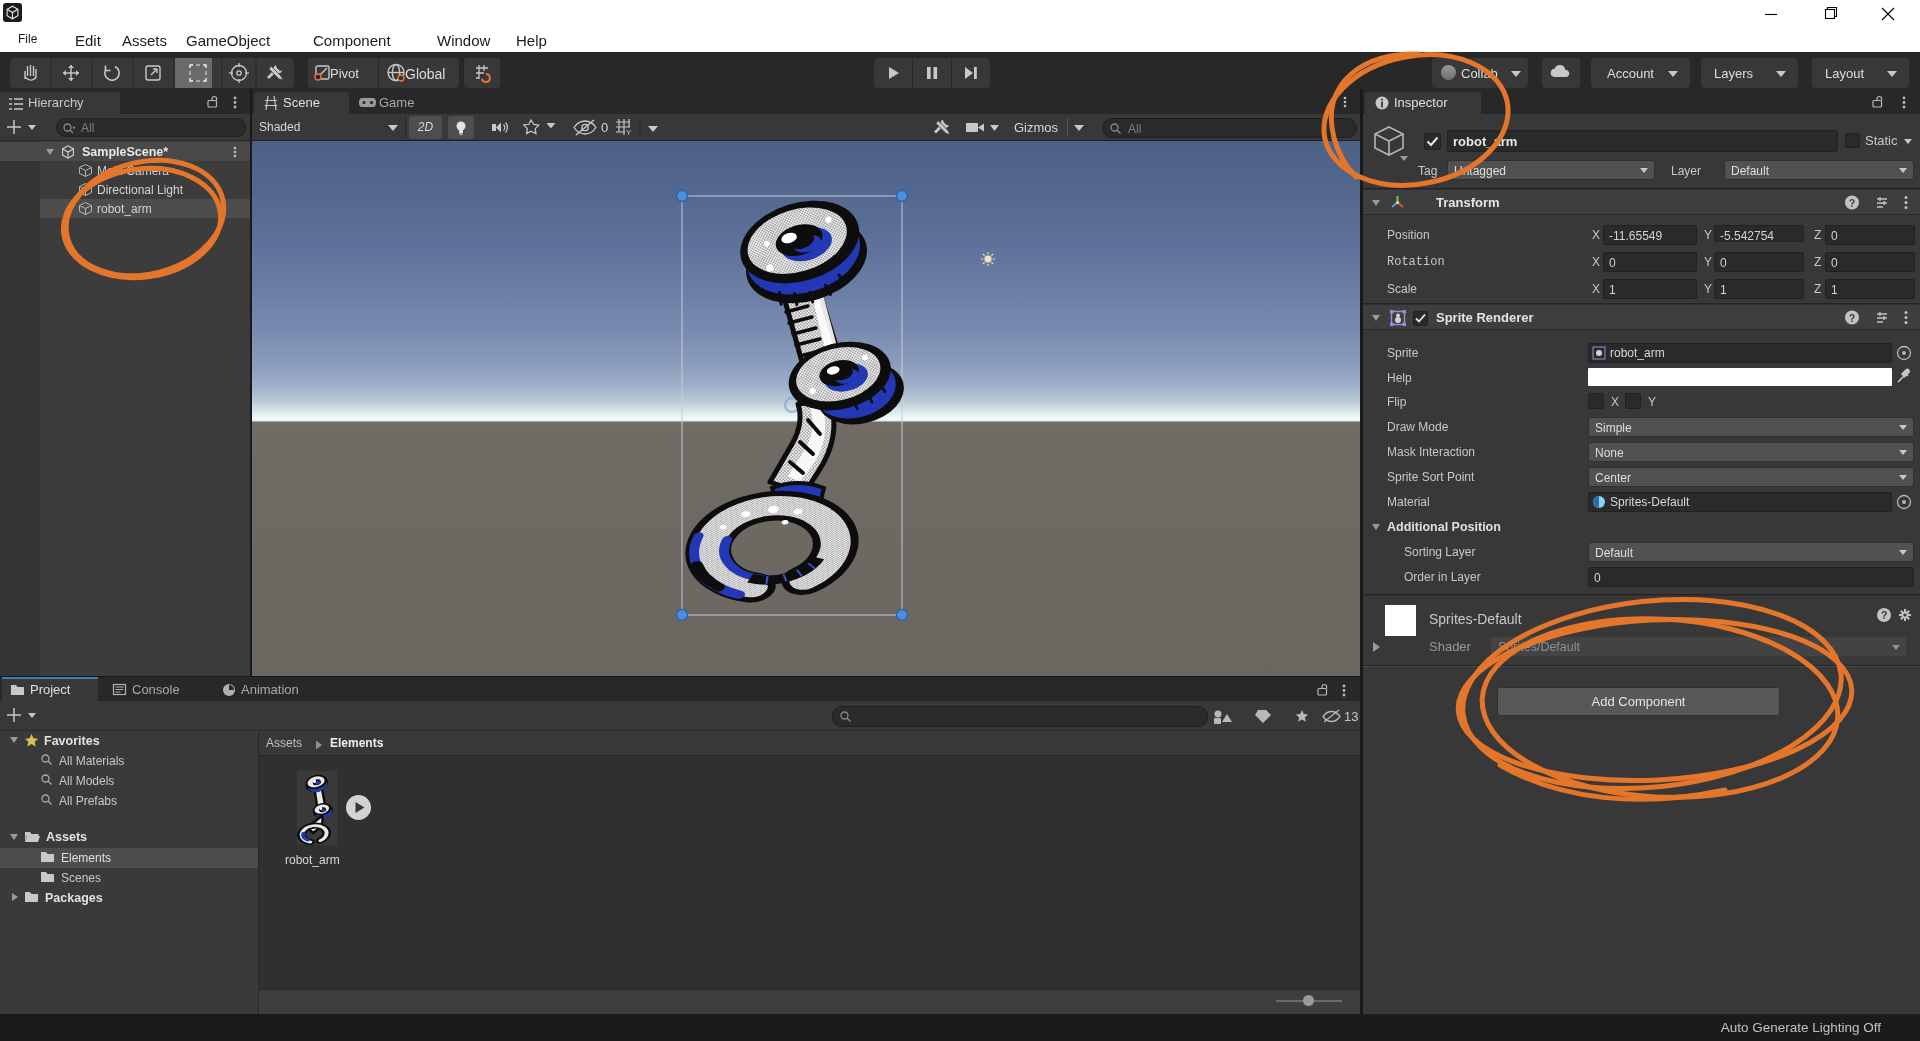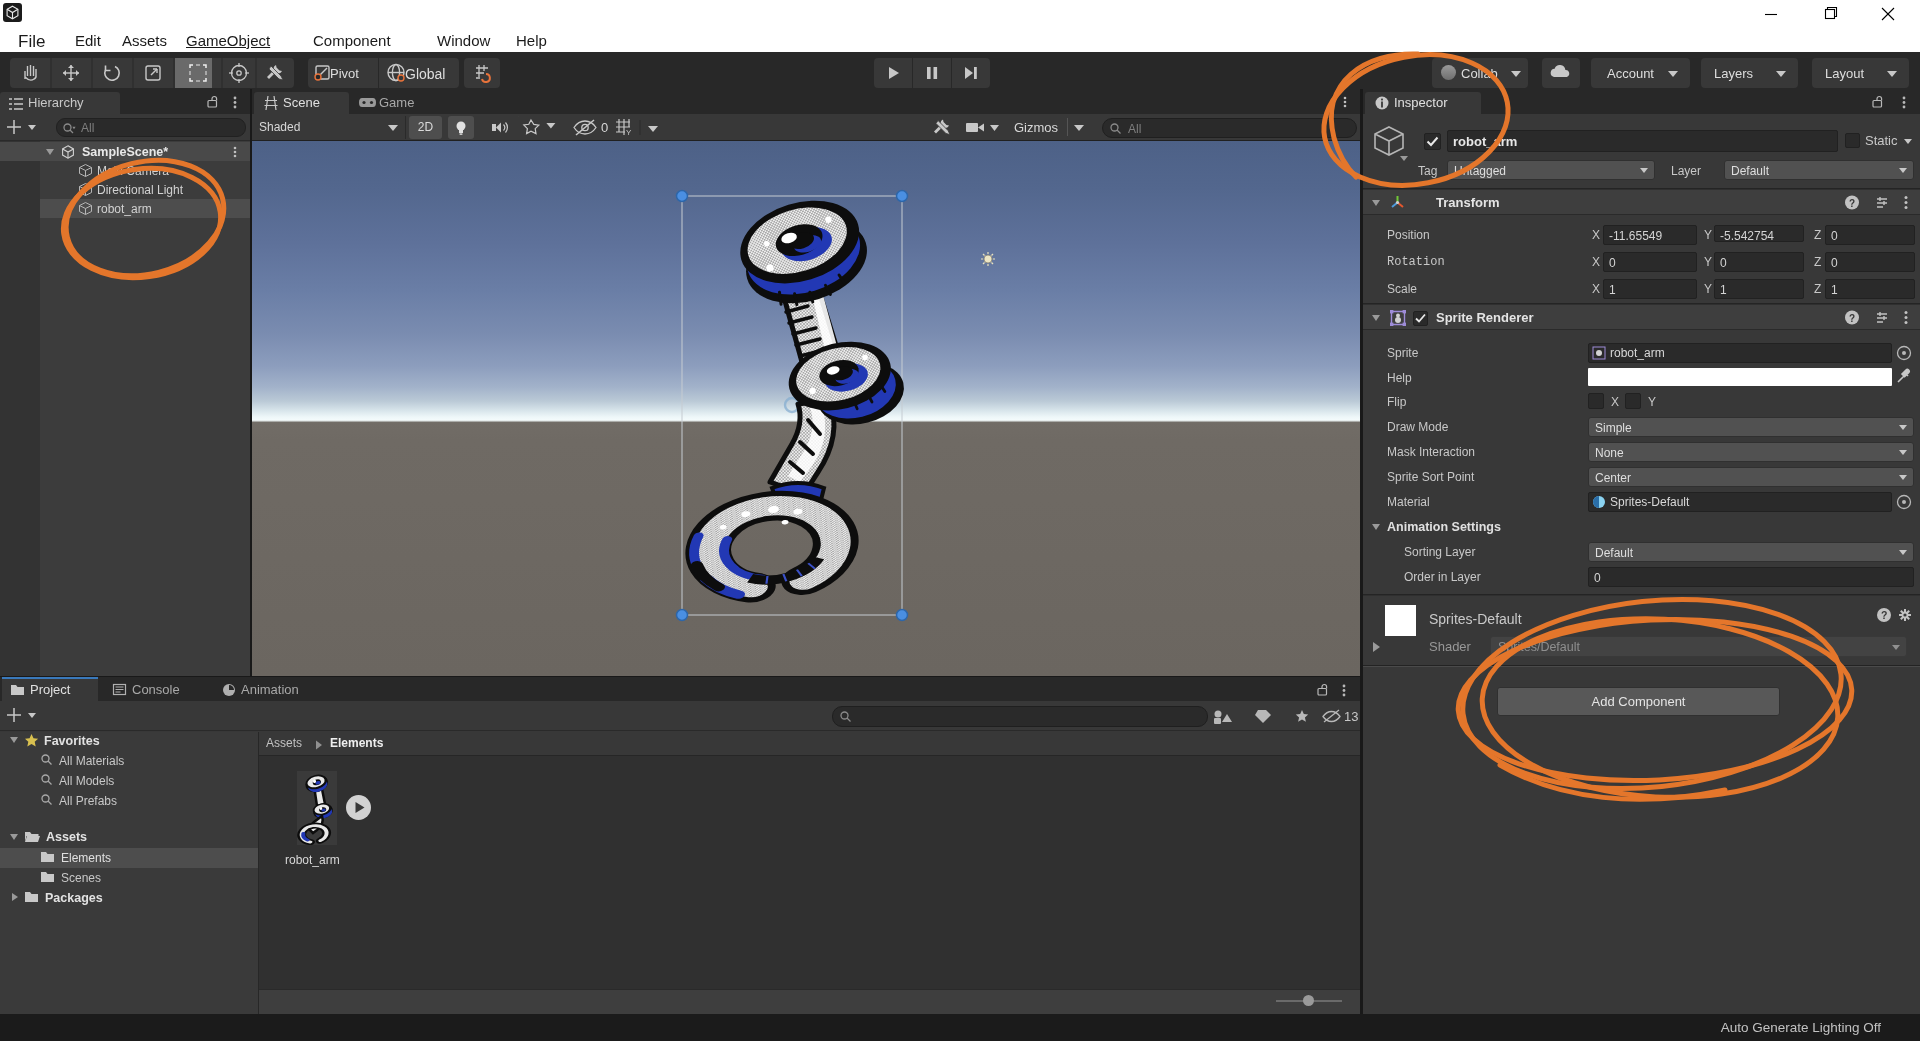--- a/index.html
+++ b/index.html
@@ -31,24 +31,24 @@
       <line x1="10" y1="14.5" x2="22" y2="14.5"></line>
       <rect x="70.5" y="9.5" width="9" height="9"></rect>
       <path d="M 72.5 9.5 L 72.5 7.5 L 81.5 7.5 L 81.5 16.5 L 79.5 16.5"></path>
       <line x1="127" y1="8" x2="139" y2="20"></line>
       <line x1="139" y1="8" x2="127" y2="20"></line>
     </g>
   </svg>
 </div>
 
 <div class="abs" style="left:0;top:30px;width:1920px;height:22px;background:#ffffff;">
-  <div class="abs" style="left:18px;top:2px;font-size:17px;color:#1a1a1a;">File</div>
+  <div class="abs" style="left:18px;top:2px;font-size:12px;color:#1a1a1a;">File</div>
   <div class="abs" style="left:75px;top:2px;font-size:15px;color:#1a1a1a;">Edit</div>
   <div class="abs" style="left:122px;top:2px;font-size:15px;color:#1a1a1a;">Assets</div>
-  <div class="abs" style="left:186px;top:2px;font-size:15px;color:#1a1a1a;text-decoration:underline;">GameObject</div>
+  <div class="abs" style="left:186px;top:2px;font-size:15px;color:#1a1a1a;">GameObject</div>
   <div class="abs" style="left:313px;top:2px;font-size:15px;color:#1a1a1a;">Component</div>
   <div class="abs" style="left:437px;top:2px;font-size:15px;color:#1a1a1a;">Window</div>
   <div class="abs" style="left:516px;top:2px;font-size:15px;color:#1a1a1a;">Help</div>
 </div>
 
 <div class="abs" style="left:0;top:52px;width:1920px;height:37px;background:#282828;" id="maintoolbar">
 
   <div class="abs" style="left:10px;top:6px;width:284px;height:30px;background:#383838;border-radius:4px;"></div>
   <div class="abs" style="left:175px;top:6px;width:37px;height:30px;background:#6a6a6a;"></div>
   <svg class="abs" style="left:10px;top:6px;" width="284" height="30" viewBox="0 0 284 30">
@@ -262,21 +262,21 @@
           <circle cx="4" cy="2" r="1.3"></circle>
           <circle cx="4" cy="6" r="1.3"></circle>
           <circle cx="4" cy="10" r="1.3"></circle>
         </g>
       </svg>
 
   <div class="abs" style="left:0;top:25px;width:1108px;height:27px;background:#383838;border-bottom:1px solid #202020;"></div>
   <div class="abs txt" style="left:7px;top:31px;color:#d8d8d8;">Shaded</div>
   <div class="abs" style="left:136px;top:36px;width:0;height:0;border-left:5px solid transparent;border-right:5px solid transparent;border-top:6px solid #c8c8c8;"></div>
   <div class="abs" style="left:153px;top:27px;width:1px;height:23px;background:#2a2a2a;"></div>
-  <div class="abs" style="left:157px;top:27px;width:33px;height:23px;background:#4e4e4e;border-radius:3px;color:#dadada;font-size:12px;text-align:center;line-height:23px;">2D</div>
+  <div class="abs" style="left:157px;top:27px;width:33px;height:23px;background:#4e4e4e;border-radius:3px;color:#dadada;font-size:12px;text-align:center;line-height:23px;font-style:italic;">2D</div>
   <div class="abs" style="left:196px;top:27px;width:26px;height:23px;background:#4e4e4e;border-radius:3px;"></div>
   <svg class="abs" style="left:196px;top:27px;" width="26" height="23" viewBox="0 0 26 23">
         <circle cx="13" cy="10" r="4.5" fill="#e2e2e2"></circle>
         <rect x="11" y="14" width="4" height="3" fill="#e2e2e2"></rect>
         <rect x="11.6" y="17.4" width="2.8" height="1.4" fill="#e2e2e2"></rect>
       </svg>
   <svg class="abs" style="left:234px;top:27px;" width="26" height="23" viewBox="0 0 26 23">
         <g fill="#c8c8c8">
           <rect x="6" y="8" width="4" height="7"></rect>
           <path d="M 10 11.5 L 15 6.5 L 15 16.5 Z"></path>
@@ -655,21 +655,21 @@
         <path d="M 7 1 a 6 6 0 0 0 0 12 z" fill="#2a6ea8"></path>
       </svg>
   <div class="abs txt" style="left:247px;top:406px;color:#d8d8d8;">Sprites-Default</div>
   <svg class="abs" style="left:533px;top:405px;" width="16" height="16" viewBox="0 0 16 16">
         <circle cx="8" cy="8" r="6.5" fill="none" stroke="#b8b8b8" stroke-width="1.3"></circle>
         <circle cx="8" cy="8" r="2" fill="#b8b8b8"></circle>
       </svg>
   <svg class="abs" style="left:7px;top:432px;" width="12" height="12" viewBox="0 0 12 12">
         <path d="M 2 3 L 10 3 L 6 9 Z" fill="#9a9a9a"></path>
       </svg>
-  <div class="abs" style="left:24px;top:431px;color:#e0e0e0;font-size:12.5px;font-weight:bold;">Animation Settings</div>
+  <div class="abs" style="left:24px;top:431px;color:#e0e0e0;font-size:12.5px;font-weight:bold;">Additional Position</div>
   <div class="abs txt" style="left:41px;top:456px;">Sorting Layer</div>
   <div class="dd abs" style="left:225px;top:453px;width:326px;height:20px;">
         <span style="position:absolute;left:6px;top:3px;">Default</span>
         <span class="ddarrow"></span>
       </div>
   <div class="abs txt" style="left:41px;top:481px;">Order in Layer</div>
   <div class="fld abs" style="left:225px;top:478px;width:326px;height:20px;">
         <span style="position:absolute;left:5px;top:2.5px;">0</span>
       </div>
 

